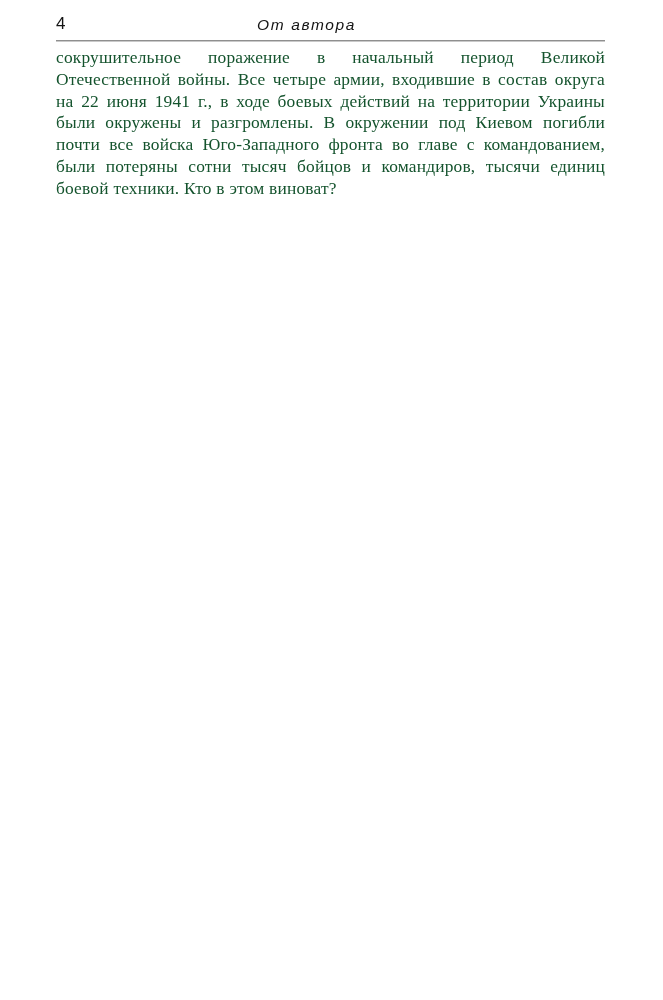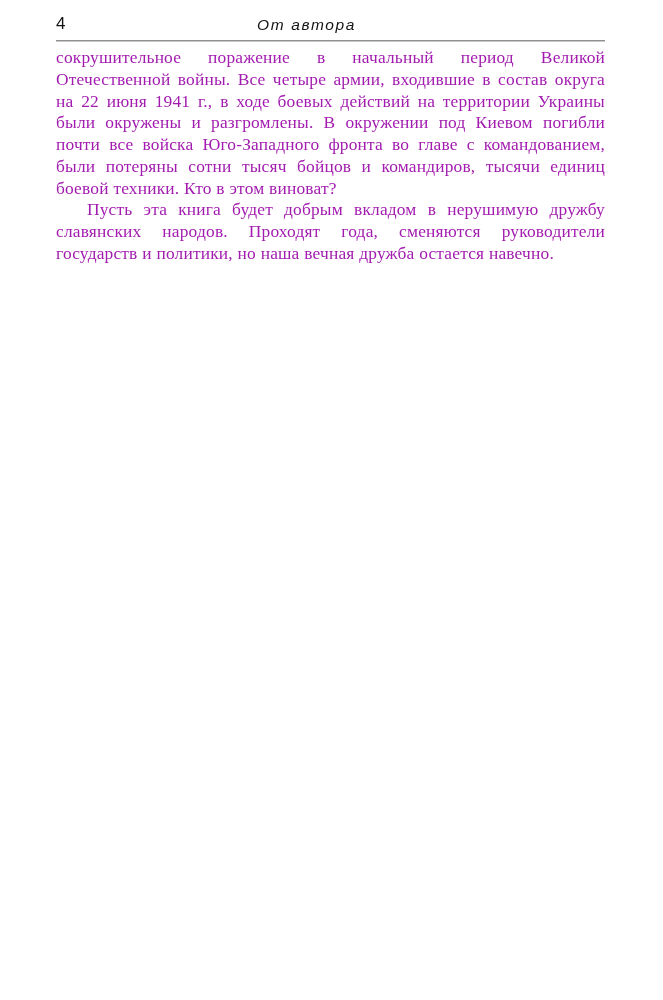--- a/index.html
+++ b/index.html
@@ -78,21 +78,21 @@
   .para {
     margin: 0;
     text-align: justify;
     text-align-last: left;
     text-justify: inter-word;
     font-size: 17.4px;
     line-height: 21.75px;
     letter-spacing: 0.18px;
     word-spacing: 0.2px;
     hyphens: manual;
-    color: #a21caf;
+    color: #14532d;
   }
 
   .para + .para {
     margin-top: 0;
   }
 
   .para.indent {
     text-indent: 31px;
   }
 
@@ -108,16 +108,15 @@
 
   <div class="running-head">
     <span class="folio">4</span>
     <span class="head-title">От автора</span>
   </div>
 
   <div class="head-rule"></div>
 
   <div class="textblock">
     <p class="para">сокрушительное поражение в начальный период Великой Отечественной войны. Все четыре армии, входившие в состав округа на 22 июня 1941 г., в ходе боевых действий на территории Украины были окружены и разгромлены. В окружении под Киевом погибли почти все войска Юго-Западного фронта во главе с командованием, были потеряны сотни тысяч бойцов и командиров, тысячи единиц боевой техники. Кто в этом виноват?</p>
-    <p class="para indent">Пусть эта книга будет добрым вкладом в нерушимую дружбу славянских народов. Проходят года, сменяются руководители государств и политики, но наша вечная дружба остается навечно.</p>
   </div>
 
 </div>
 
 </body></html>

